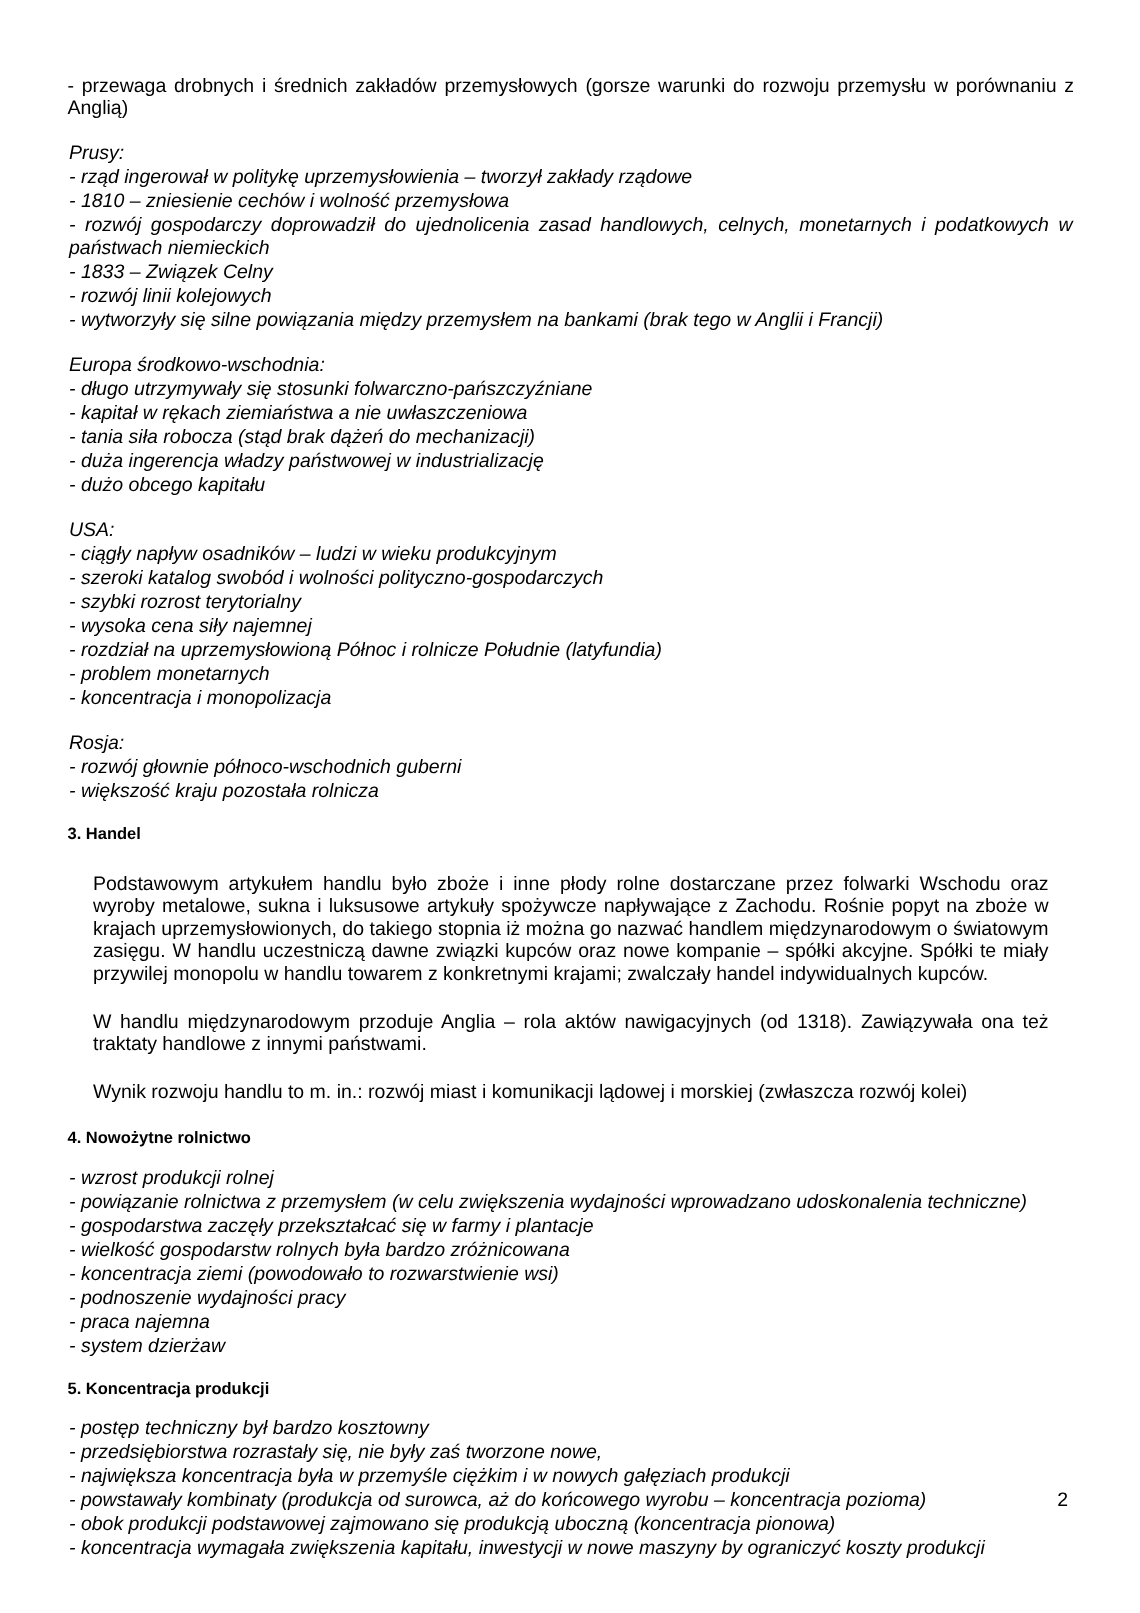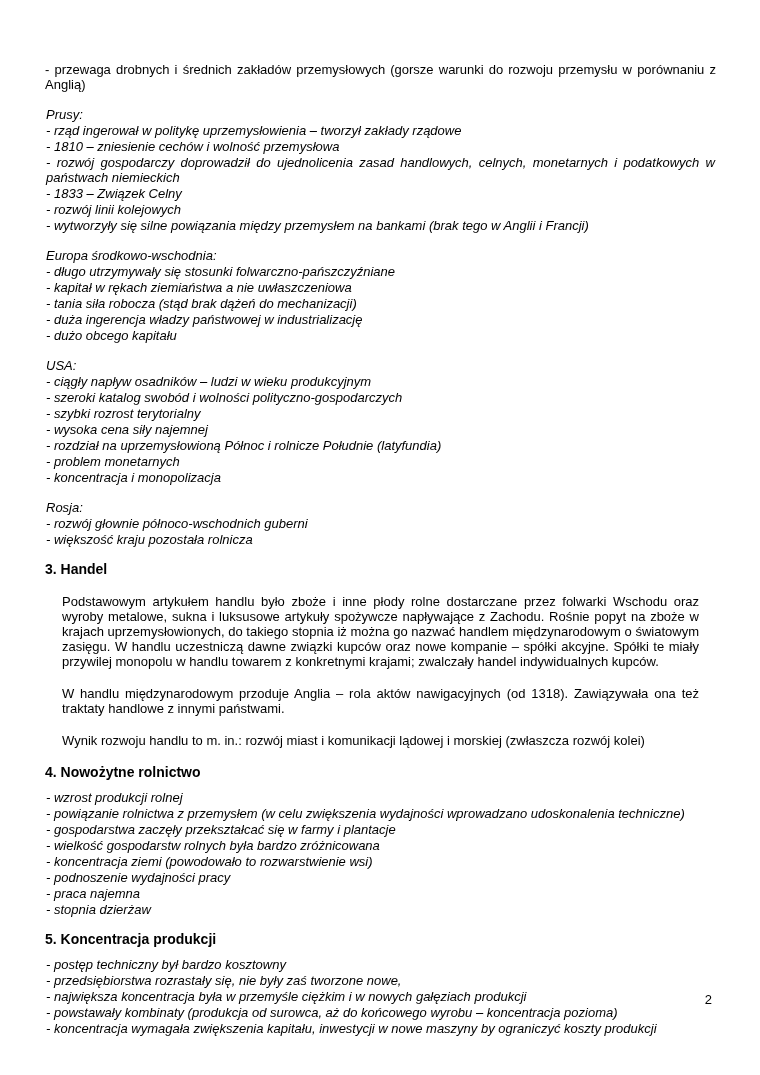--- a/index.html
+++ b/index.html
@@ -12,39 +12,39 @@
     height: 1075px;
     position: relative;
     overflow: hidden;
     font-family: "Liberation Sans", sans-serif;
     color: #000000;
   }
   .content {
     position: absolute;
     left: 45px;
     right: 44px;
-    top: 62px;
+    top: 49px;
     font-size: 13px;
     line-height: 15px;
   }
   .para, .group {
     margin: 0 0 15px 0;
   }
   .line {
     margin: 1px;
     font-style: italic;
   }
   .jpara {
     margin: 17px;
   }
   .justify {
     text-align: justify;
   }
   .heading {
-    font-size: 14px;
+    font-size: 11px;
     line-height: 15px;
     font-weight: bold;
     margin: 15px 0 10px 0;
   }
   .page-number {
     position: absolute;
     top: 992px;
     right: 48px;
     font-size: 13px;
     line-height: 15px;
@@ -105,29 +105,30 @@
     <h2 class="heading">4. Nowożytne rolnictwo</h2>
 
     <div class="group">
       <div class="line">- wzrost produkcji rolnej</div>
       <div class="line">- powiązanie rolnictwa z przemysłem (w celu zwiększenia wydajności wprowadzano udoskonalenia techniczne)</div>
       <div class="line">- gospodarstwa zaczęły przekształcać się w farmy i plantacje</div>
       <div class="line">- wielkość gospodarstw rolnych była bardzo zróżnicowana</div>
       <div class="line">- koncentracja ziemi (powodowało to rozwarstwienie wsi)</div>
       <div class="line">- podnoszenie wydajności pracy</div>
       <div class="line">- praca najemna</div>
-      <div class="line">-  stopnia dzierżaw</div>
+      <div class="line">-  system dzierżaw</div>
     </div>
 
     <h2 class="heading">5. Koncentracja produkcji</h2>
 
     <div class="group">
       <div class="line">- postęp techniczny był bardzo kosztowny</div>
       <div class="line">- przedsiębiorstwa rozrastały się, nie były zaś tworzone nowe,</div>
       <div class="line">- największa koncentracja była w przemyśle ciężkim i w nowych gałęziach produkcji</div>
       <div class="line">- powstawały kombinaty (produkcja od surowca, aż do końcowego wyrobu – koncentracja pozioma)</div>
+      <div class="line">- obok produkcji podstawowej zajmowano się produkcją uboczną (koncentracja pionowa)</div>
       <div class="line">- koncentracja wymagała zwiększenia kapitału, inwestycji w nowe maszyny by ograniczyć koszty produkcji</div>
     </div>
 
   </div>
 
   <div class="page-number">2</div>
 </div>
 
 </body></html>

